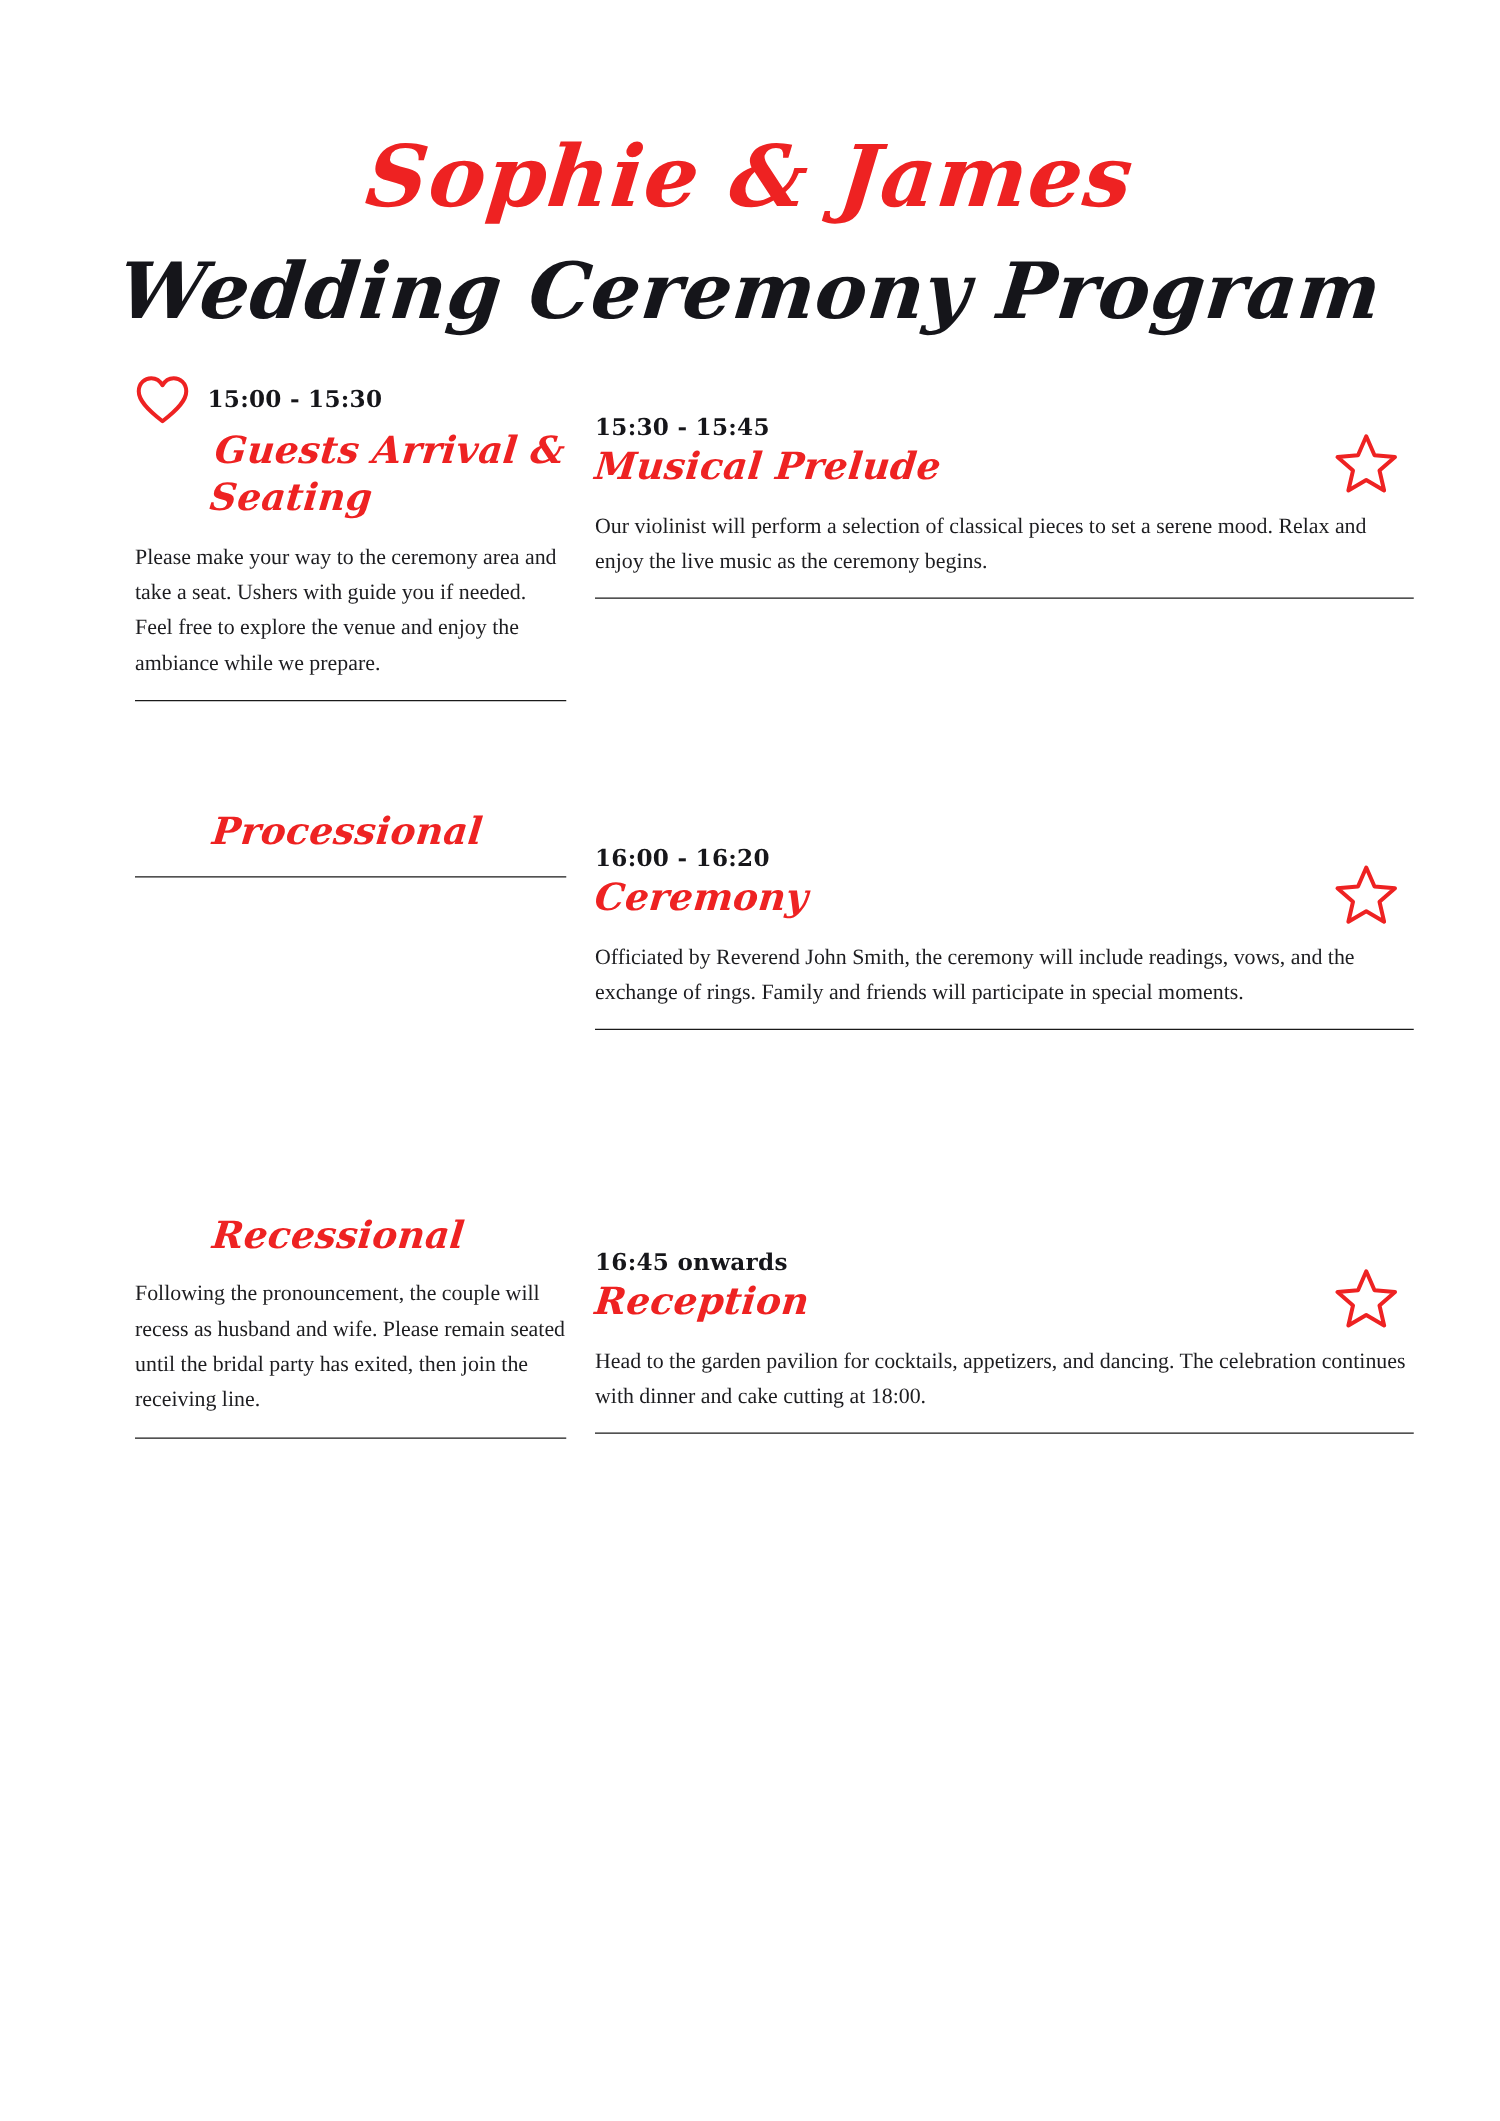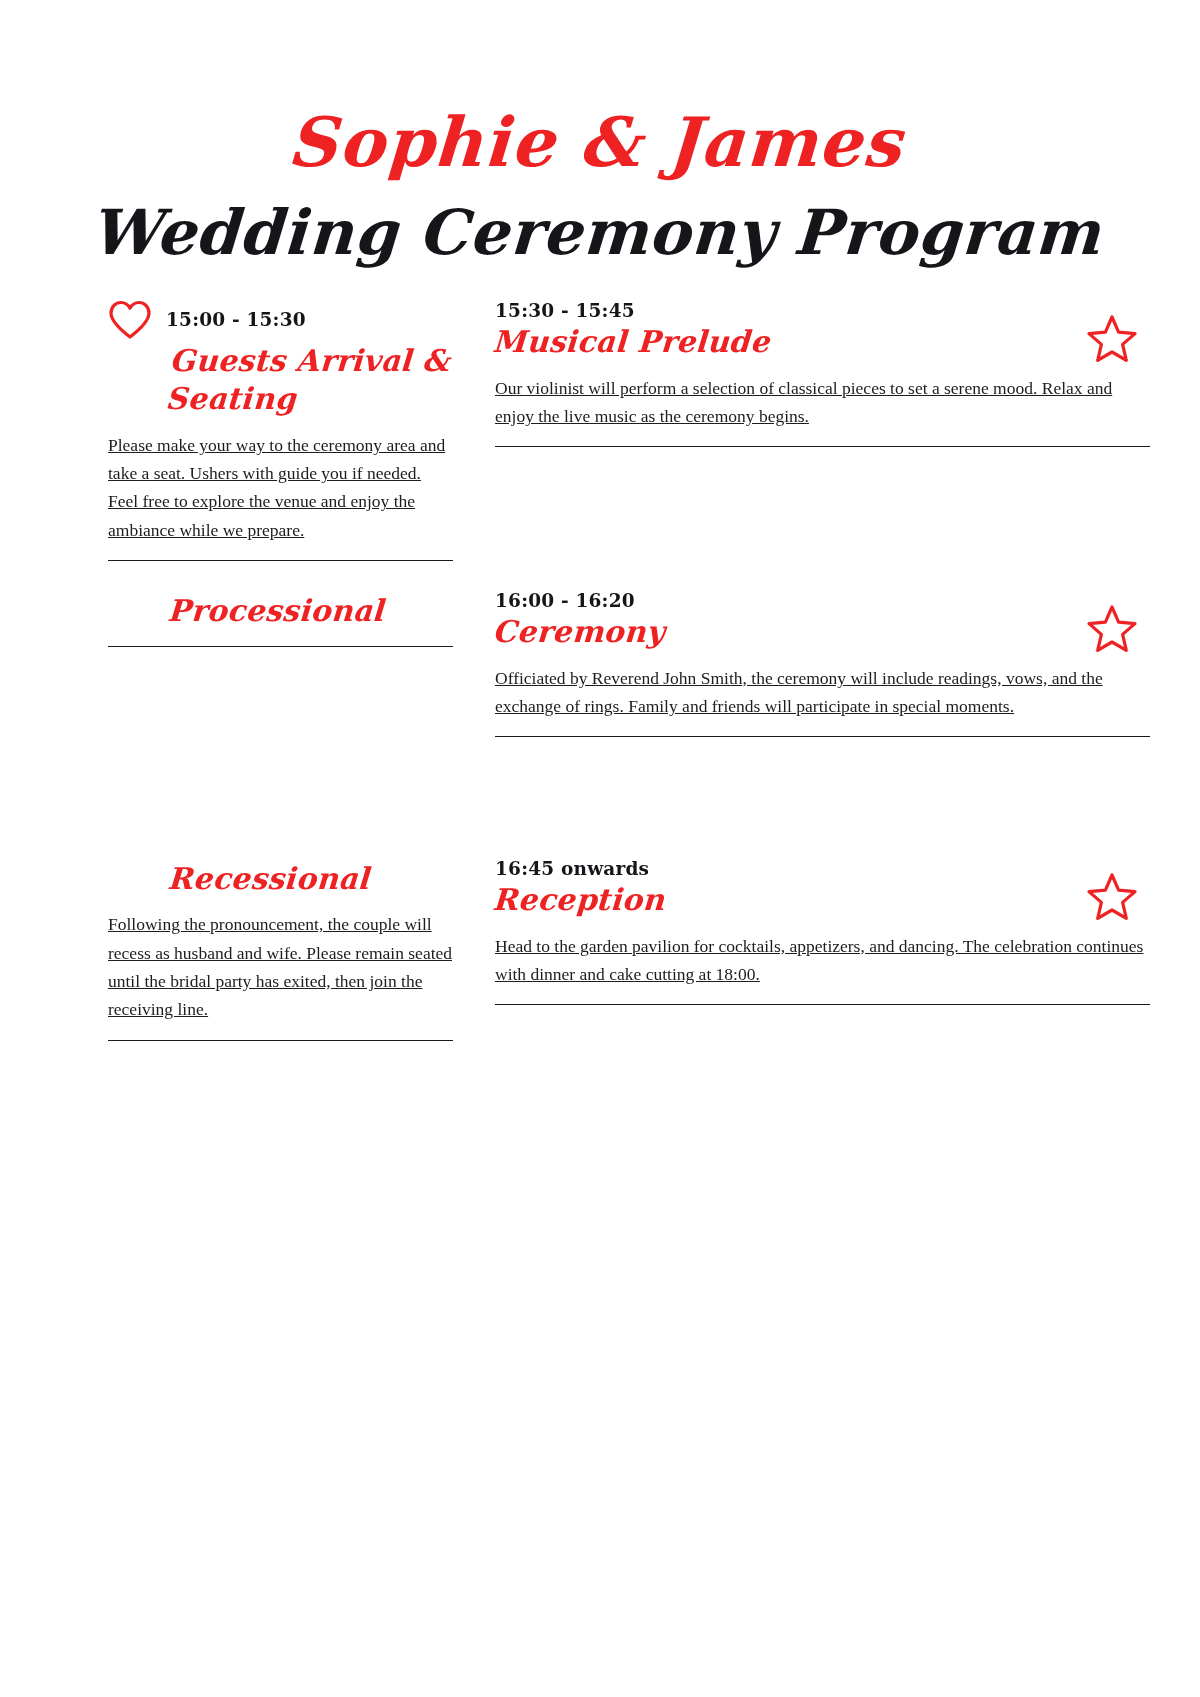--- a/index.html
+++ b/index.html
@@ -56,28 +56,29 @@
     position: absolute;
     top: 300px;
     left: 0;
     width: 1200px;
     display: grid;
     grid-template-columns: 345px 655px;
     grid-column-gap: 42px;
     grid-row-gap: 0;
     padding-left: 108px;
     box-sizing: border-box;
+    gap: 23px;
   }
 
   .slot {
     position: relative;
     box-sizing: border-box;
   }
   .slot.col-left  { width: 345px; }
-  .slot.col-right { width: 655px; }
+  .slot.col-right { width: 655px; margin-top: 32px; }
 
   
   .row-1 { height: 290px; }
   .row-2 { height: 268px; }
   .row-3 { height: 230px; }
 
   .slot-inner {
     position: relative;
   }
 
@@ -115,21 +116,20 @@
     display: inline-block;
     margin-top: 2px;
   }
 
   .desc {
     font-family: "Liberation Serif", serif;
     font-size: 17.5px;
     line-height: 1.62;
     color: #1d1d20;
     margin: 12px 0 0 0;
-    text-decoration: underline;
   }
 
   .divider {
     border: 0;
     border-top: 1.6px solid #1a1a1a;
     margin: 16px 0 0 0;
     width: 100%;
   }
 
   

